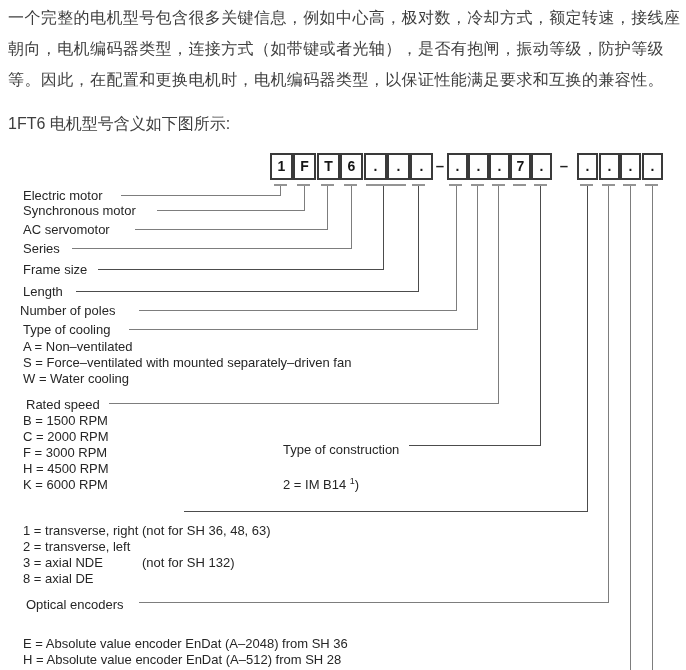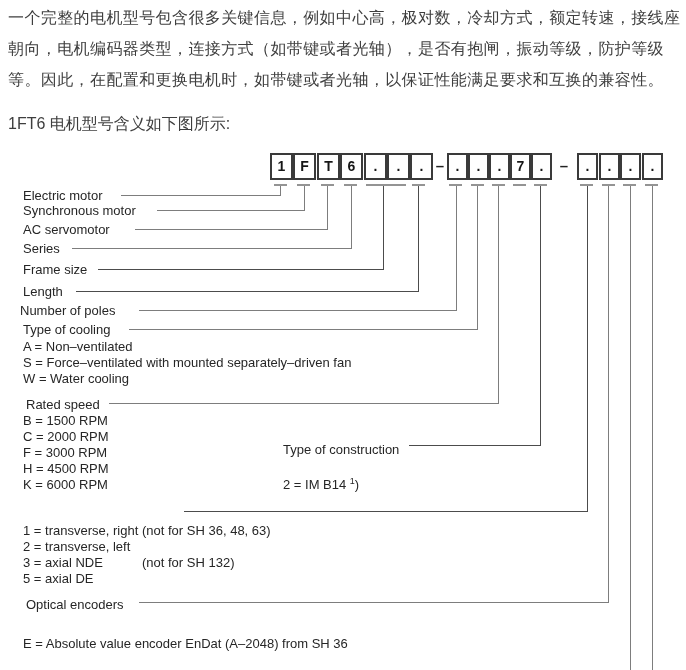--- a/index.html
+++ b/index.html
@@ -23,21 +23,21 @@
   .lbl sub{font-size:9px;}
   .lbl sup{font-size:9px;}
 </style>
 </head>
 <body>
 
 <div class="canvas">
 
   <div class="zh" style="top:8px">一个完整的电机型号包含很多关键信息，例如中心高，极对数，冷却方式，额定转速，接线座</div>
   <div class="zh" style="top:39px">朝向，电机编码器类型，连接方式（如带键或者光轴），是否有抱闸，振动等级，防护等级</div>
-  <div class="zh" style="top:70px">等。因此，在配置和更换电机时，如带键或者光轴，以保证性能满足要求和互换的兼容性。</div>
+  <div class="zh" style="top:70px">等。因此，在配置和更换电机时，电机编码器类型，以保证性能满足要求和互换的兼容性。</div>
   <div class="heading">1FT6 电机型号含义如下图所示:</div>
 
   <span class="box" style="left:270px;width:19px">1</span>
   <span class="box" style="left:293px;width:19px">F</span>
   <span class="box" style="left:317px;width:19px">T</span>
   <span class="box" style="left:340px;width:19px">6</span>
   <span class="box" style="left:364px;width:19px">.</span>
   <span class="box" style="left:387px;width:19px">.</span>
   <span class="box" style="left:410px;width:19px">.</span>
   <span class="sep" style="left:433px">–</span>
@@ -119,19 +119,20 @@
   <div class="lbl" style="left:23px;top:477px">K = 6000 RPM</div>
 
   <div class="lbl" style="left:283px;top:442px">Type of construction</div>
   <div class="lbl" style="left:283px;top:473px"><span>2 = IM B14 </span><sup>1</sup><span>)</span></div>
 
   <div class="lbl" style="left:23px;top:523px">1 = transverse, right</div>
   <div class="lbl" style="left:142px;top:523px">(not for SH 36, 48, 63)</div>
   <div class="lbl" style="left:23px;top:539px">2 = transverse, left</div>
   <div class="lbl" style="left:23px;top:555px">3 = axial NDE</div>
   <div class="lbl" style="left:142px;top:555px">(not for SH 132)</div>
-  <div class="lbl" style="left:23px;top:571px">5 = axial DE</div>
+  <div class="lbl" style="left:23px;top:571px">8 = axial DE</div>
 
   <div class="lbl" style="left:26px;top:597px">Optical encoders</div>
   <div class="lbl" style="left:23px;top:636px">E = Absolute value encoder EnDat (A–2048) from SH 36</div>
+  <div class="lbl" style="left:23px;top:652px">H = Absolute value encoder EnDat (A–512) from SH 28</div>
   <div class="lbl" style="left:23px;top:668px"></div>
 
 </div>
 
 </body></html>

